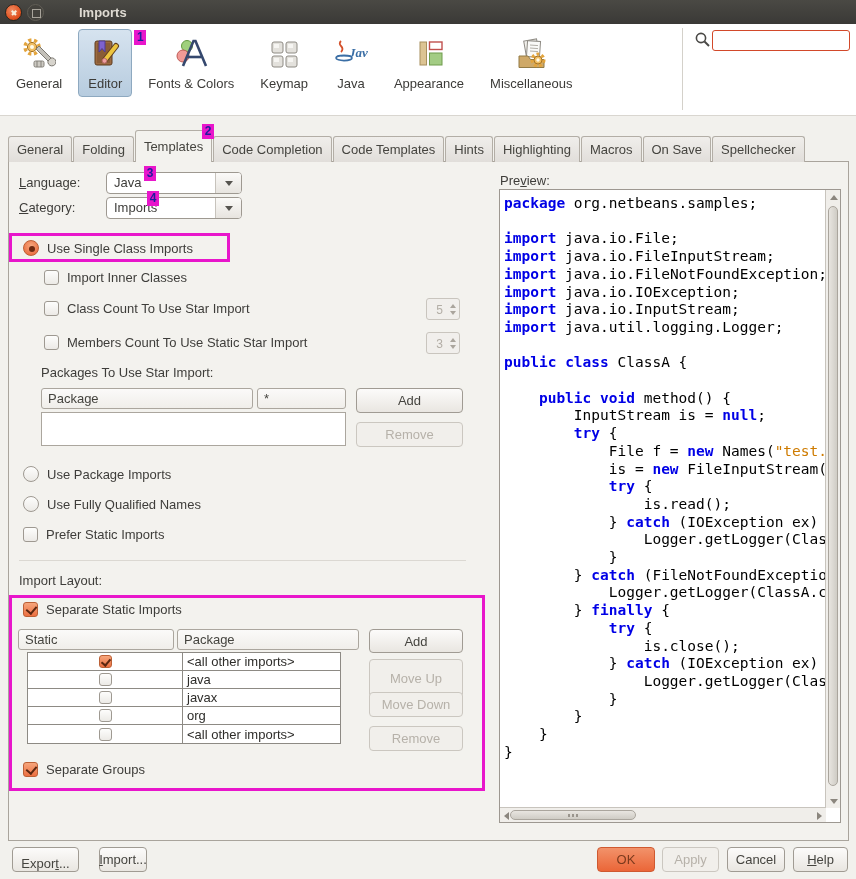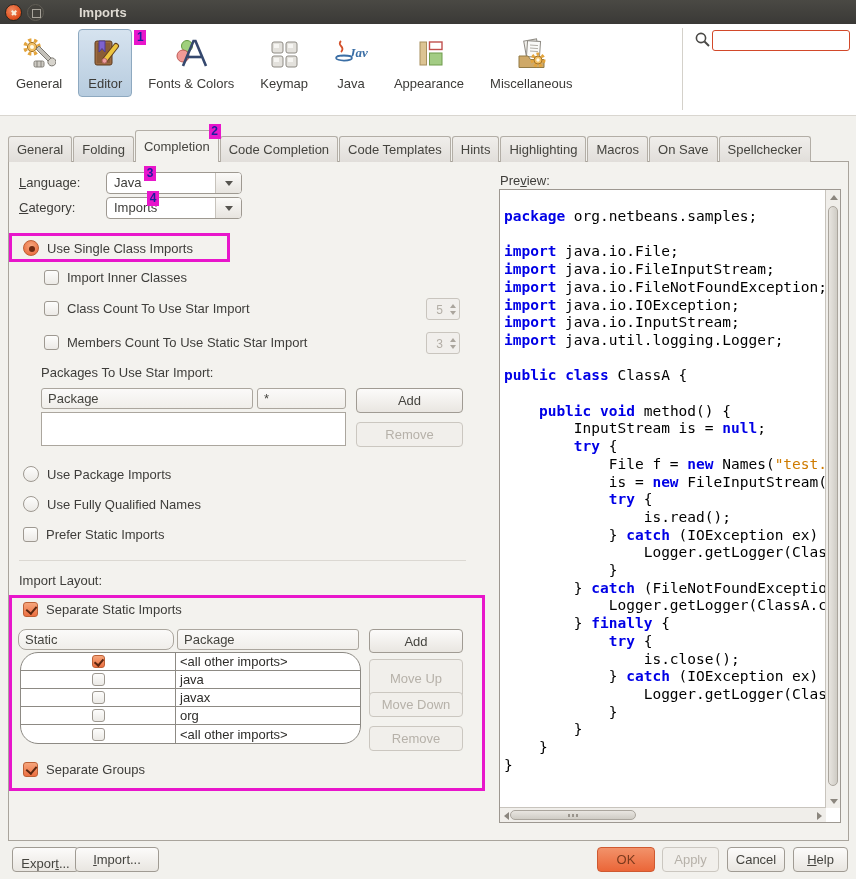--- a/index.html
+++ b/index.html
@@ -73,21 +73,21 @@
   
   .lt-body { position:absolute; background:#fff; border:1px solid #8d8a84; }
   .lt-row { display:flex; height:18px; border-bottom:1px solid #8d8a84; }
   .lt-row:last-child { border-bottom:none; }
   .lt-cell { display:flex; align-items:center; }
   .lt-static { width:155px; justify-content:center; border-right:1px solid #8d8a84; }
   .lt-pkg { flex:1; font-size:13px; padding-left:4px; color:#2e2d2a; white-space:nowrap; overflow:hidden; }
 
   
   .preview-frame { position:absolute; left:490px; top:27px; width:342px; height:634px; border:1px solid #9d9891; background:#fff; }
-  .code-area { position:absolute; left:0; top:0; width:326px; height:618px; overflow:hidden; background:#fff; padding:18px 0 0 4px; }
+  .code-area { position:absolute; left:0; top:0; width:326px; height:618px; overflow:hidden; background:#fff; padding:5px 0 0 4px; }
   .code-line { font-family:"DejaVu Sans Mono", monospace; font-size:14.5px; line-height:17.7px; white-space:pre; }
   .tk-kw { color:#0000e6; font-weight:bold; }
   .tk-pl { color:#000000; }
   .tk-st { color:#ce7b00; }
 
   .vscroll { position:absolute; right:0; top:0; width:15px; height:618px; background:#f0eeea; border-left:1px solid #c8c4bd; }
   .hscroll { position:absolute; left:0; bottom:0; width:342px; height:15px; background:#f0eeea; border-top:1px solid #c8c4bd; }
   .scroll-arrow { position:absolute; width:0; height:0; }
   .arr-up { left:3.5px; top:5px; border-left:4px solid transparent; border-right:4px solid transparent; border-bottom:5px solid #8b867e; }
   .arr-dn { left:3.5px; bottom:4px; border-left:4px solid transparent; border-right:4px solid transparent; border-top:5px solid #8b867e; }
@@ -197,21 +197,21 @@
     <circle cx="7" cy="7" r="4.6" fill="none" stroke="#4a4946" stroke-width="1.6"></circle>
     <line x1="10.5" y1="10.5" x2="15" y2="15" stroke="#4a4946" stroke-width="2"></line>
   </svg>
   <input class="abs search-input" style="left: 712px; top: 6px;" value="">
 </div>
 
 <div class="abs tabs">
   <div class="tab"><span>General</span></div>
   <div class="tab"><span>Folding</span></div>
   <div class="tab active">
-    <span>Completion</span>
+    <span>Templates</span>
     <span class="badge" style="right:-3px; top:-7px;">2</span>
   </div>
   <div class="tab"><span>Code Completion</span></div>
   <div class="tab"><span>Code Templates</span></div>
   <div class="tab"><span>Hints</span></div>
   <div class="tab"><span>Highlighting</span></div>
   <div class="tab"><span>Macros</span></div>
   <div class="tab"><span>On Save</span></div>
   <div class="tab"><span>Spellchecker</span></div>
 </div>
@@ -295,24 +295,24 @@
 
   <span class="form-label abs" style="left:10px; top:411px;">Import Layout:</span>
 
   <div class="hl-box" style="left:0px; top:433px; width:476px; height:196px;"></div>
 
   <div class="opt-row" style="left:14px; top:440px;">
     <span class="checkbox checked"></span>
     <span class="form-label">Separate Static Imports</span>
   </div>
 
-  <span class="col-hdr" style="left:9px; top:467px; width:156px;border-radius:8px;">Static</span>
+  <span class="col-hdr" style="left:9px; top:467px; width:156px;">Static</span>
   <span class="col-hdr" style="left:168px; top:467px; width:182px;">Package</span>
 
-  <div class="lt-body" style="left:11px; top:490px; width:341px;border-radius:18px;">
+  <div class="lt-body" style="left:18px; top:490px; width:314px;">
       <div class="lt-row">
         <div class="lt-cell lt-static">
           <span class="checkbox sm checked"></span>
         </div>
         <div class="lt-cell lt-pkg">&lt;all other imports&gt;</div>
       </div>
       <div class="lt-row">
         <div class="lt-cell lt-static">
           <span class="checkbox sm"></span>
         </div>
@@ -394,21 +394,21 @@
       <span class="scroll-arrow arr-lf"></span>
       <span class="hthumb"></span>
       <span class="scroll-arrow arr-rt"></span>
     </div>
   </div>
 </div>
 
 <div class="btn footer-btn" style="left:12px; top:847px; width:67px;align-items:flex-end;">
   <span><span>Expor</span><u>t</u><span>...</span></span>
 </div>
-<div class="btn footer-btn" style="left:75px; top:847px; width:84px;">
+<div class="btn footer-btn" style="left:99px; top:847px; width:48px;">
   <span><u>I</u><span>mport...</span></span>
 </div>
 <div class="btn primary footer-btn" style="left:597px; top:847px; width:58px;">OK</div>
 <div class="btn disabled footer-btn" style="left:662px; top:847px; width:57px;">Apply</div>
 <div class="btn footer-btn" style="left:727px; top:847px; width:58px;">Cancel</div>
 <div class="btn footer-btn" style="left:793px; top:847px; width:55px;">
   <span><u>H</u><span>elp</span></span>
 </div>
 
 </body></html>

